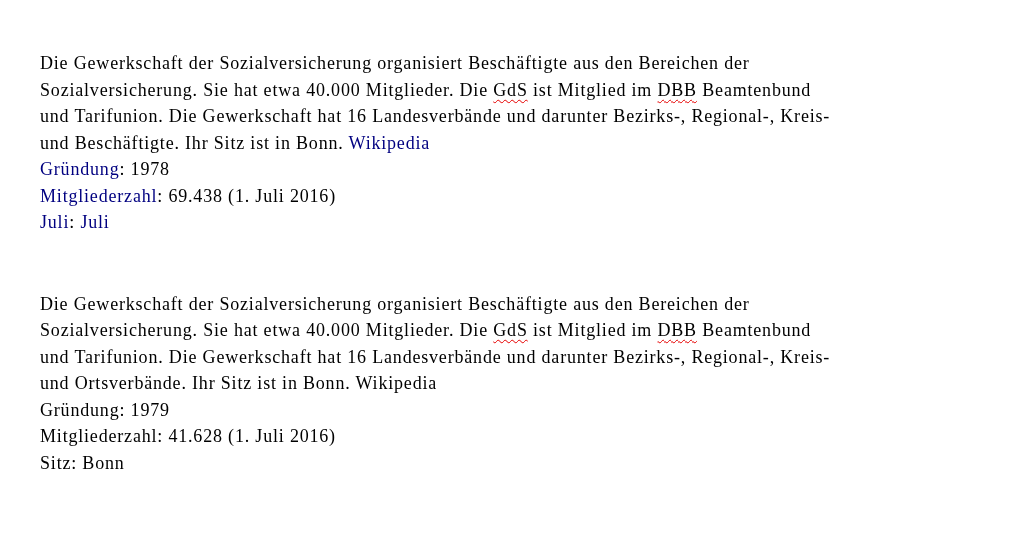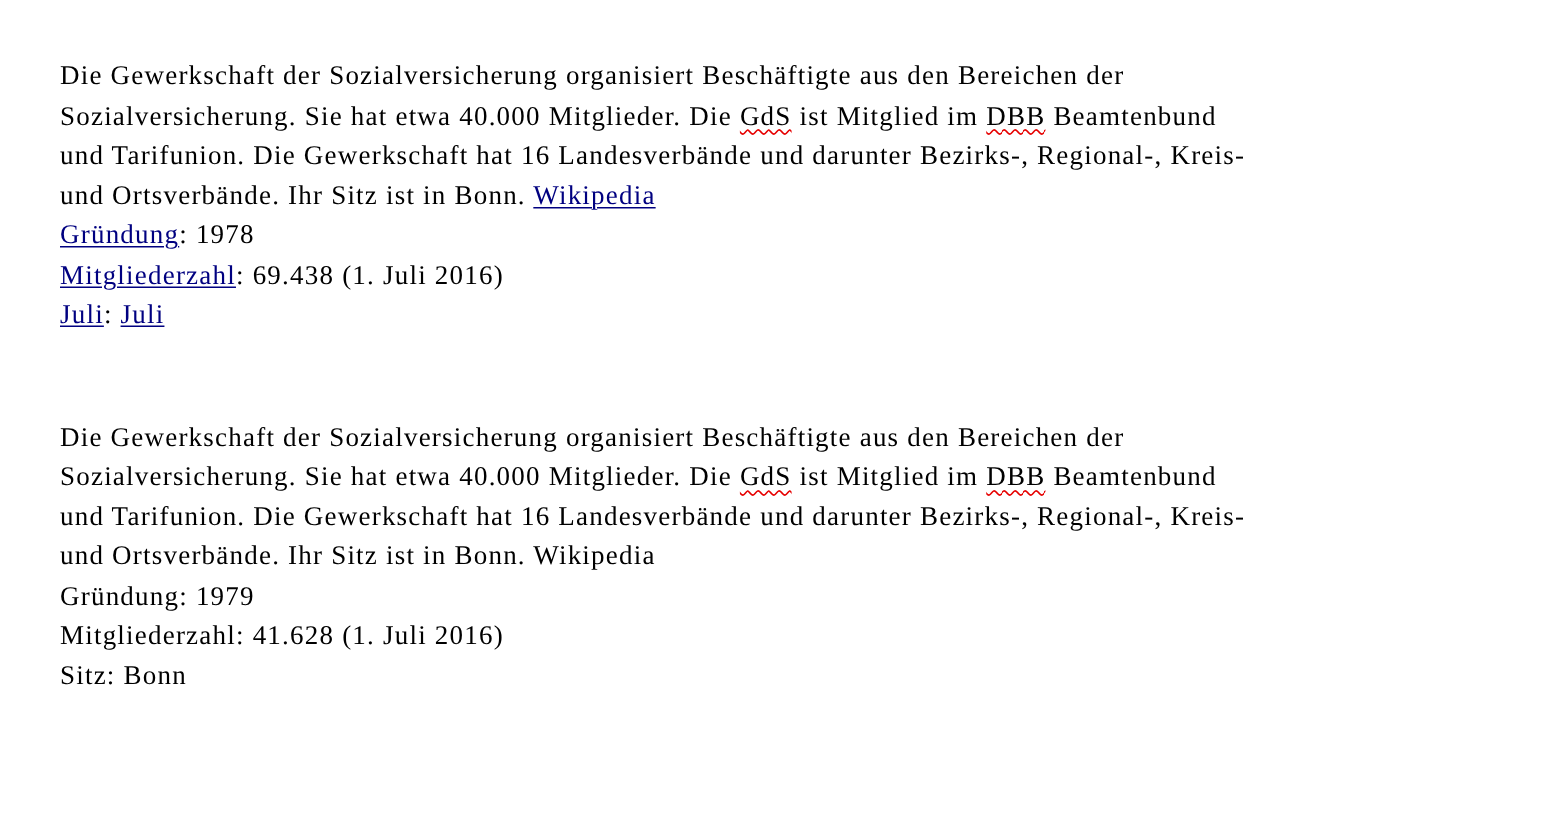--- a/index.html
+++ b/index.html
@@ -8,40 +8,39 @@
     background: var(--page-bg, #ffffff);
   }
   .page {
     position: relative;
     width: 1030px;
     height: 551px;
     overflow: hidden;
     background: var(--page-bg, #ffffff);
   }
   .doc {
-    padding: 37px 36px 0 40px;
+    padding: 50px 36px 0 40px;
     font-family: "Liberation Serif", "DejaVu Serif", serif;
     font-size: 18px;
     line-height: 26.5px;
     letter-spacing: 0.045em;
     color: var(--text-color, #000000);
   }
   .block {
     margin: 0;
   }
   .block + .block {
     margin-top: 55px;
   }
   .line {
     display: block;
     white-space: pre-wrap;
   }
   a.link {
     color: var(--link-color, #000080);
-    text-decoration: underline;
     text-decoration-thickness: 1px;
     text-underline-offset: 2px;
     cursor: pointer;
   }
   .misspelled {
     text-decoration: underline;
     text-decoration-style: wavy;
     text-decoration-color: var(--spell-color, #e60000);
     text-decoration-thickness: 1px;
     text-underline-offset: 3px;
@@ -50,21 +49,21 @@
 </style>
 </head>
 <body>
 
 <div class="page">
   <div class="doc">
     <p class="block">
         <span class="line"><span class="plain">Die Gewerkschaft der Sozialversicherung organisiert Beschäftigte aus den Bereichen der</span></span>
         <span class="line"><span class="plain">Sozialversicherung. Sie hat etwa 40.000 Mitglieder. Die </span><span class="misspelled">GdS</span><span class="plain"> ist Mitglied im </span><span class="misspelled">DBB</span><span class="plain"> Beamtenbund</span></span>
         <span class="line"><span class="plain">und Tarifunion. Die Gewerkschaft hat 16 Landesverbände und darunter Bezirks-, Regional-, Kreis-</span></span>
-        <span class="line"><span class="plain">und Ortsverbände. Ihr Sitz ist in Bonn. </span><a class="link">Wikipedia</a></span>
+        <span class="line"><span class="plain">und Beschäftigte. Ihr Sitz ist in Bonn. </span><a class="link">Wikipedia</a></span>
         <span class="line"><a class="link">Gründung</a><span class="plain">: 1978</span></span>
         <span class="line"><a class="link">Mitgliederzahl</a><span class="plain">: 69.438 (1. Juli 2016)</span></span>
         <span class="line"><a class="link">Juli</a><span class="plain">: </span><a class="link">Juli</a></span>
       </p>
     <p class="block">
         <span class="line"><span class="plain">Die Gewerkschaft der Sozialversicherung organisiert Beschäftigte aus den Bereichen der</span></span>
         <span class="line"><span class="plain">Sozialversicherung. Sie hat etwa 40.000 Mitglieder. Die </span><span class="misspelled">GdS</span><span class="plain"> ist Mitglied im </span><span class="misspelled">DBB</span><span class="plain"> Beamtenbund</span></span>
         <span class="line"><span class="plain">und Tarifunion. Die Gewerkschaft hat 16 Landesverbände und darunter Bezirks-, Regional-, Kreis-</span></span>
         <span class="line"><span class="plain">und Ortsverbände. Ihr Sitz ist in Bonn. Wikipedia</span></span>
         <span class="line"><span class="plain">Gründung: 1979</span></span>

